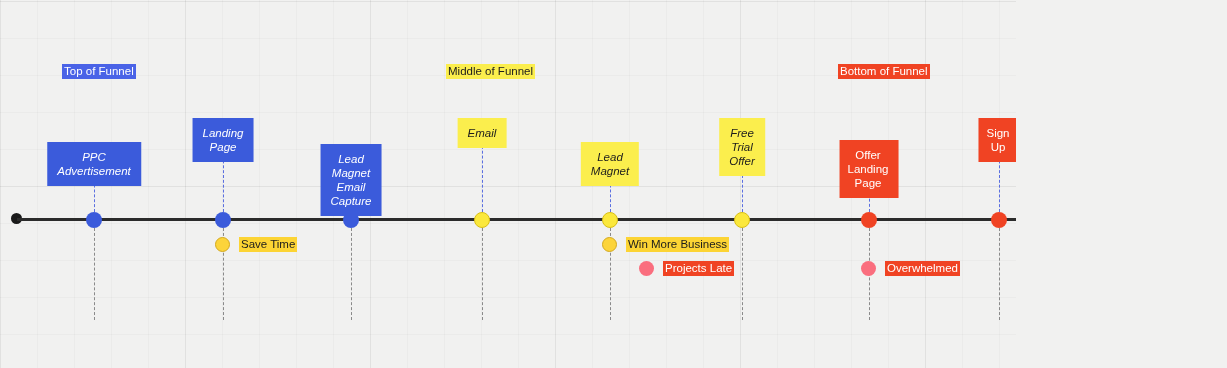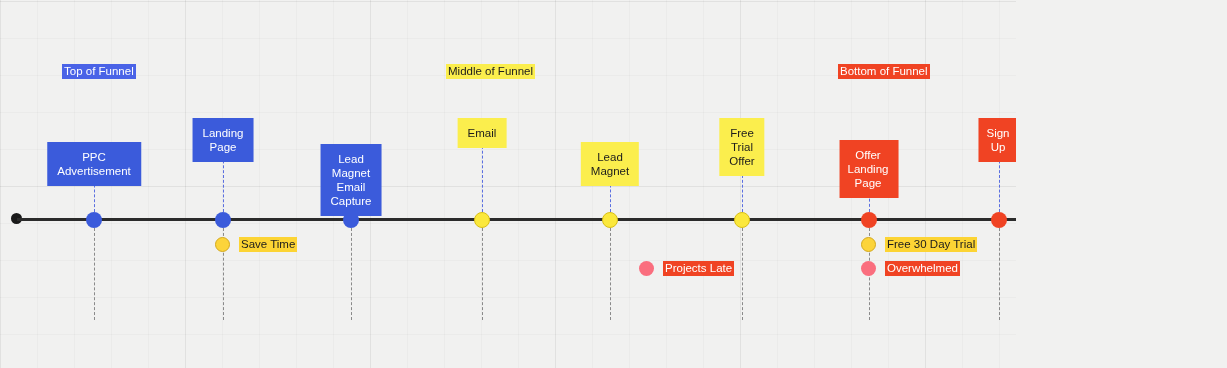--- a/index.html
+++ b/index.html
@@ -92,22 +92,22 @@
   .box {
     position: absolute;
     transform: translateX(-50%);
     box-sizing: border-box;
     text-align: center;
     line-height: 14px;
     font-size: 11.5px;
     padding: 8px 10px;
     white-space: pre-line;
   }
-  .box.blue   { background: #3b5bdb; color: #ffffff; }
-  .box.yellow { background: #fbee4d; color: #1c1c1c; }
+  .box.blue   { background: #3b5bdb; color: #ffffff; font-style: italic; }
+  .box.yellow { background: #fbee4d; color: #1c1c1c; font-style: italic; }
   .box.red    { background: #f04323; color: #ffffff; padding-left: 8px; }
 
   
   .stage-tag {
     position: absolute;
     font-size: 11.5px;
     line-height: 15px;
     padding: 0px 2px;
     white-space: nowrap;
   }
@@ -217,27 +217,27 @@
     <div class="node red"></div>
     <div class="conn-down" style="top:228px; height:92px;"></div>
     <div class="box red" style="top:142px;">Thank You</div>
   </div>
 
   <div class="emo" style="left:215px; top:236px;">
     <span class="dot gold"></span>
     <span class="tag gold">Save Time</span>
   </div>
 
+  <div class="emo" style="left:602px; top:236px;">
+    <span class="dot gold"></span>
+    <span class="tag gold">Win More Business</span>
+  </div>
   <div class="emo" style="left:602px; top:260px;margin-left:37px;">
     <span class="dot pink"></span>
     <span class="tag red">Projects Late</span>
   </div>
 
-  <div class="emo" style="left:861px; top:236px;">
-    <span class="dot gold"></span>
-    <span class="tag gold">Free 30 Day Trial</span>
-  </div>
   <div class="emo" style="left:861px; top:260px;">
     <span class="dot pink"></span>
     <span class="tag red">Overwhelmed</span>
   </div>
 
 </div>
 
 </body></html>

